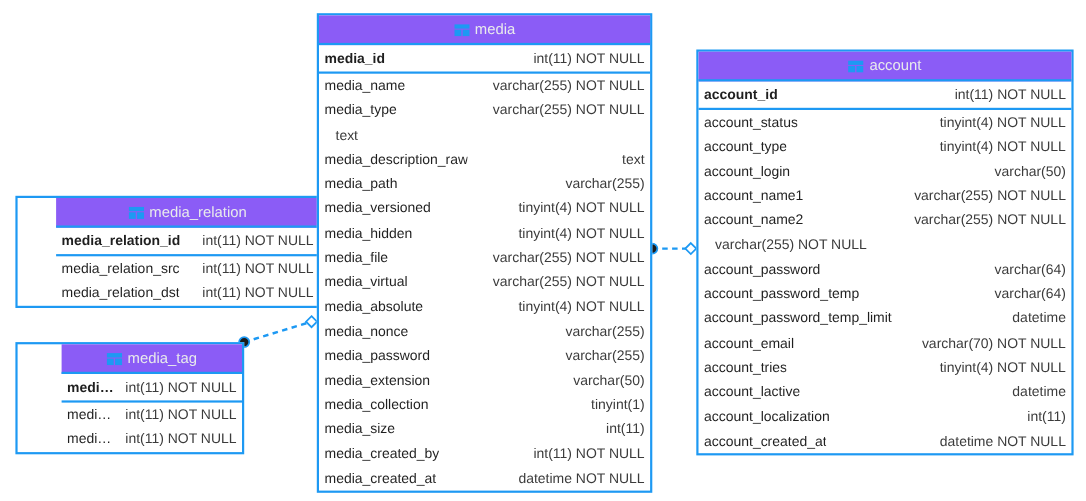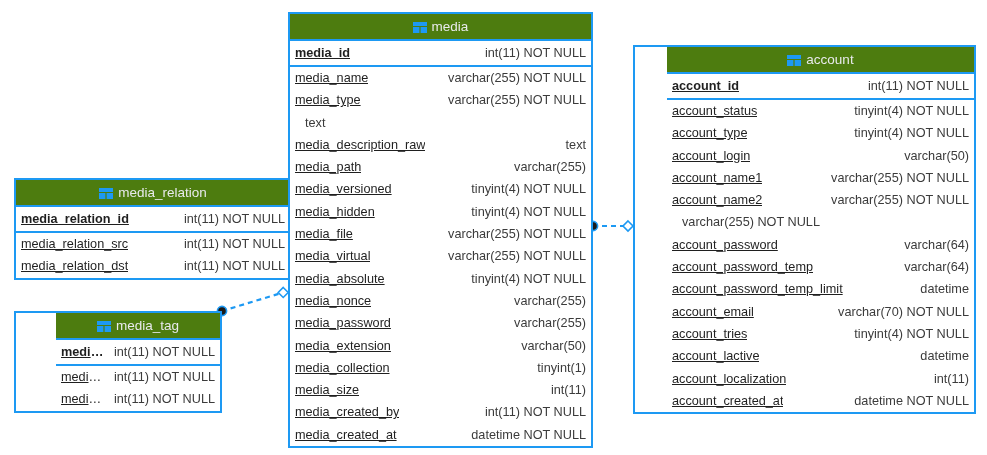--- a/index.html
+++ b/index.html
@@ -15,21 +15,21 @@
   svg.links{position:absolute;left:0;top:0;width:987px;height:455px;pointer-events:none;}
 
   .entity{
     position:absolute;
     box-sizing:border-box;
     border:2px solid #1d99f3;
     background:#ffffff;
     z-index:2;
   }
   .entity-header{
-    background:#4d7c0f;
+    background:#8b5cf6;
     color:#e8eaec;
     font-size:13.5px;
     height:25px;
     line-height:25px;
     text-align:center;
     border-bottom:2px solid #1d99f3;
     white-space:nowrap;
     overflow:hidden;
   }
   .entity-header .tbl-icon{
@@ -52,21 +52,20 @@
   .col.pk{
     font-weight:bold;
     border-bottom:2px solid #1d99f3;
     height:24px;
     line-height:24px;
   }
   .col .cname{
     text-align:right;
     overflow:hidden;
     text-overflow:ellipsis;
-    text-decoration:underline;
   }
   .col .ctype{
     color:#3b3b3b;
     padding-left:10px;
     font-weight:normal;
   }
   .col.pk .ctype{color:#3b3b3b;}
 </style>
 </head>
 <body>
@@ -84,21 +83,21 @@
         <line x1="222" y1="311" x2="282.01859747229076" y2="292.81254622051796" stroke="#1d99f3" stroke-width="2.2" stroke-dasharray="5,4"></line>
         <polygon points="283.21487797783266,287.45003697641437 288.21487797783266,292.45003697641437 283.21487797783266,297.45003697641437 278.21487797783266,292.45003697641437" fill="#ffffff" stroke="#1d99f3" stroke-width="1.6"></polygon>
         <circle cx="222" cy="311" r="4.6" fill="#1a1a1a" stroke="#1d99f3" stroke-width="1.6"></circle>
         <line x1="593" y1="226" x2="626.75" y2="226" stroke="#1d99f3" stroke-width="2.2" stroke-dasharray="5,4"></line>
         <polygon points="628,221 633,226 628,231 623,226" fill="#ffffff" stroke="#1d99f3" stroke-width="1.6"></polygon>
         <circle cx="593" cy="226" r="4.6" fill="#1a1a1a" stroke="#1d99f3" stroke-width="1.6"></circle>
       </g>
   </svg>
 
   <div id="entities-layer">
-      <div class="entity" style="left: 14px; top: 178px; width: 278px;">
+      <div class="entity" style="left: 14px; top: 178px; width: 278px; padding-left: 35px;">
         <div class="entity-header"><span class="tbl-icon"><svg width="14" height="11" viewBox="0 0 14 11">
               <rect x="0" y="0" width="14" height="4" fill="#1d99f3"></rect>
               <rect x="0" y="5" width="6.4" height="6" fill="#1d99f3"></rect>
               <rect x="7.6" y="5" width="6.4" height="6" fill="#1d99f3"></rect>
             </svg></span><span>media_relation</span></div>
         <div class="cols">
           <div class="col pk">
             <span class="cname">media_relation_id</span>
             <span class="ctype">int(11) NOT NULL</span>
           </div>
@@ -206,21 +205,21 @@
           <div class="col">
             <span class="cname">media_created_by</span>
             <span class="ctype">int(11) NOT NULL</span>
           </div>
           <div class="col">
             <span class="cname">media_created_at</span>
             <span class="ctype">datetime NOT NULL</span>
           </div>
         </div>
       </div>
-      <div class="entity" style="left: 633px; top: 45px; width: 343px; padding-left: 32px;">
+      <div class="entity" style="left: 633px; top: 45px; width: 343px;">
         <div class="entity-header"><span class="tbl-icon"><svg width="14" height="11" viewBox="0 0 14 11">
               <rect x="0" y="0" width="14" height="4" fill="#1d99f3"></rect>
               <rect x="0" y="5" width="6.4" height="6" fill="#1d99f3"></rect>
               <rect x="7.6" y="5" width="6.4" height="6" fill="#1d99f3"></rect>
             </svg></span><span>account</span></div>
         <div class="cols">
           <div class="col pk">
             <span class="cname">account_id</span>
             <span class="ctype">int(11) NOT NULL</span>
           </div>

